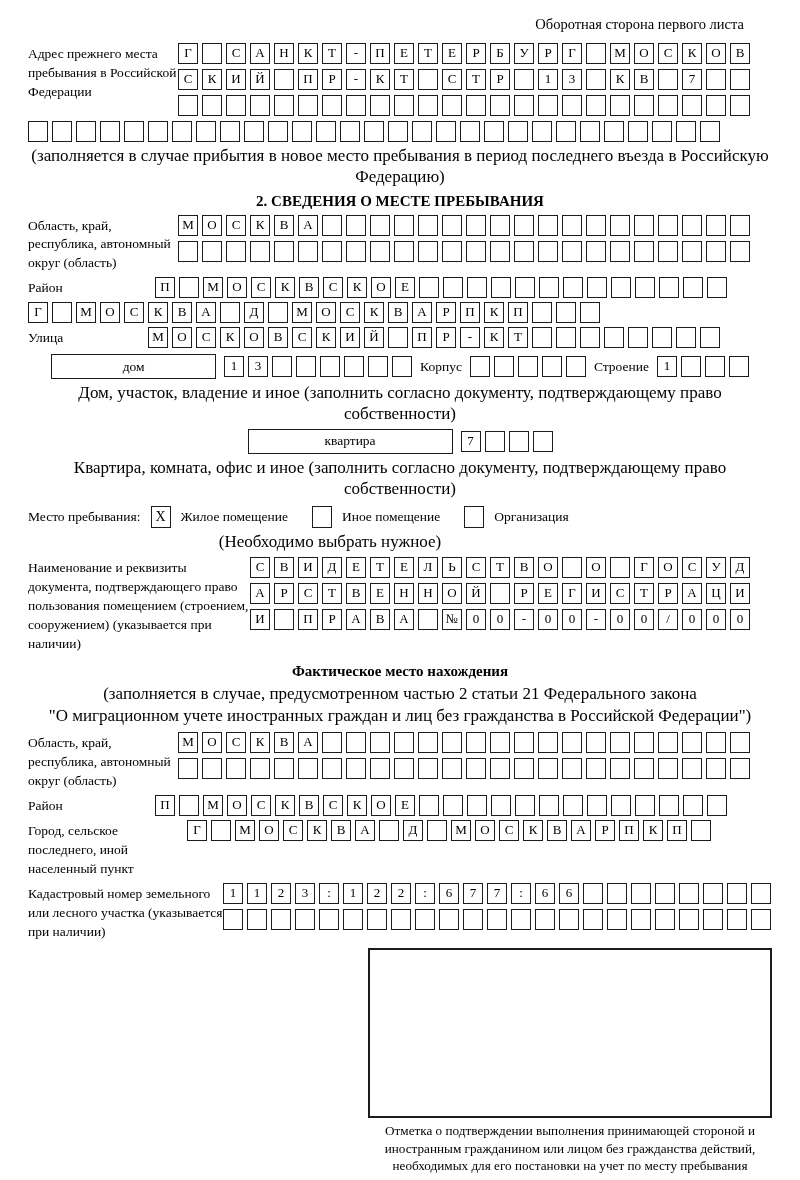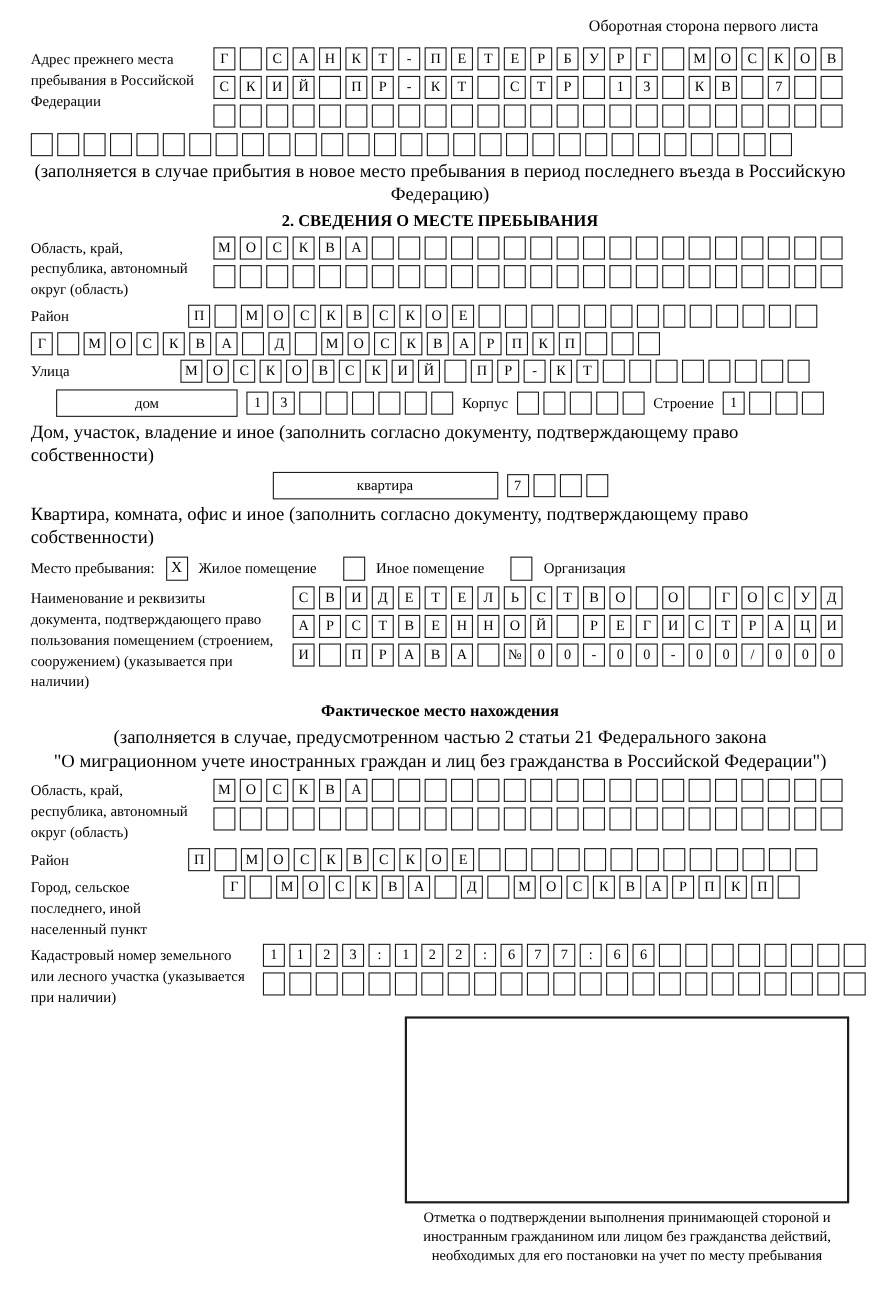--- a/index.html
+++ b/index.html
@@ -5,42 +5,42 @@
   * { box-sizing: border-box; margin: 0; padding: 0; }
   html,body { background:#888; }
   .page {
     width: 800px; height: 1180px; margin: 0 auto;
     background: #ffffff; color: #000000;
     font-family: "Liberation Serif", "DejaVu Serif", serif;
     overflow: hidden; position: relative;
   }
   .header-note { text-align: right; padding: 16px 56px 0 0; font-size: 14.5px; }
 
-  .frow { display: flex; margin: 0 28px; align-items: flex-start; gap: 16px; }
+  .frow { display: flex; margin: 0 28px; align-items: flex-start; }
   .frow + .frow { margin-top: 4px; }
   .flabel { flex-shrink: 0; font-size: 13.5px; line-height: 1.4; padding-top: 2px; }
   .lw-a { width: 150px; }
   .lw-b { width: 127px; }
   .lw-c { width: 159px; }
   .lw-d { width: 120px; }
   .lw-e { width: 222px; }
   .lw-f { width: 195px; }
 
   .gridcol { display: flex; flex-direction: column; gap: 5px; }
   .grid { display: flex; gap: 4px; }
   .cl {
     width: 20px; height: 21px; flex-shrink: 0;
     border: 1.5px solid #1c1c1c;
     font-size: 13px; line-height: 18px; text-align: center;
   }
   .wide-row { margin: 5px 28px 0 28px; }
 
   .caption { font-size: 17px; line-height: 1.25; margin-top: 3px; }
   .caption.center { text-align: center; margin-left: 28px; margin-right: 28px; }
-  .caption.left { margin-left: 28px; margin-right: 28px; }
+  .caption.left { margin-left: 28px; margin-right: 28px; text-align: center; }
 
   .sec-title { text-align: center; font-weight: bold; font-size: 15px; margin-top: 5px; }
 
   .dom-row { display: flex; align-items: center; margin: 6px 28px 0 28px; justify-content: center; }
   .label-box {
     border: 1.5px solid #1c1c1c; height: 25px;
     display: flex; align-items: center; justify-content: center;
     font-size: 13.5px; flex-shrink: 0;
   }
   .dom-box { width: 165px; }
@@ -379,20 +379,21 @@
 
   <div class="mesto-row">
     <span>Место пребывания:</span>
     <span class="chk">X</span>
     <span class="opt-label">Жилое помещение</span>
     <span class="chk"></span>
     <span class="opt-label">Иное помещение</span>
     <span class="chk"></span>
     <span class="opt-label">Организация</span>
   </div>
+  <div class="caption" style="margin-left:150px; width:360px; text-align:center;">(Необходимо выбрать нужное)</div>
 
   <div class="frow" style="margin-top:5px;">
     <div class="flabel lw-e">Наименование и реквизиты документа, подтверждающего право пользования помещением (строением, сооружением) (указывается при наличии)</div>
     <div class="gridcol">
       <div class="grid">
           <span class="cl">С</span>
           <span class="cl">В</span>
           <span class="cl">И</span>
           <span class="cl">Д</span>
           <span class="cl">Е</span>

